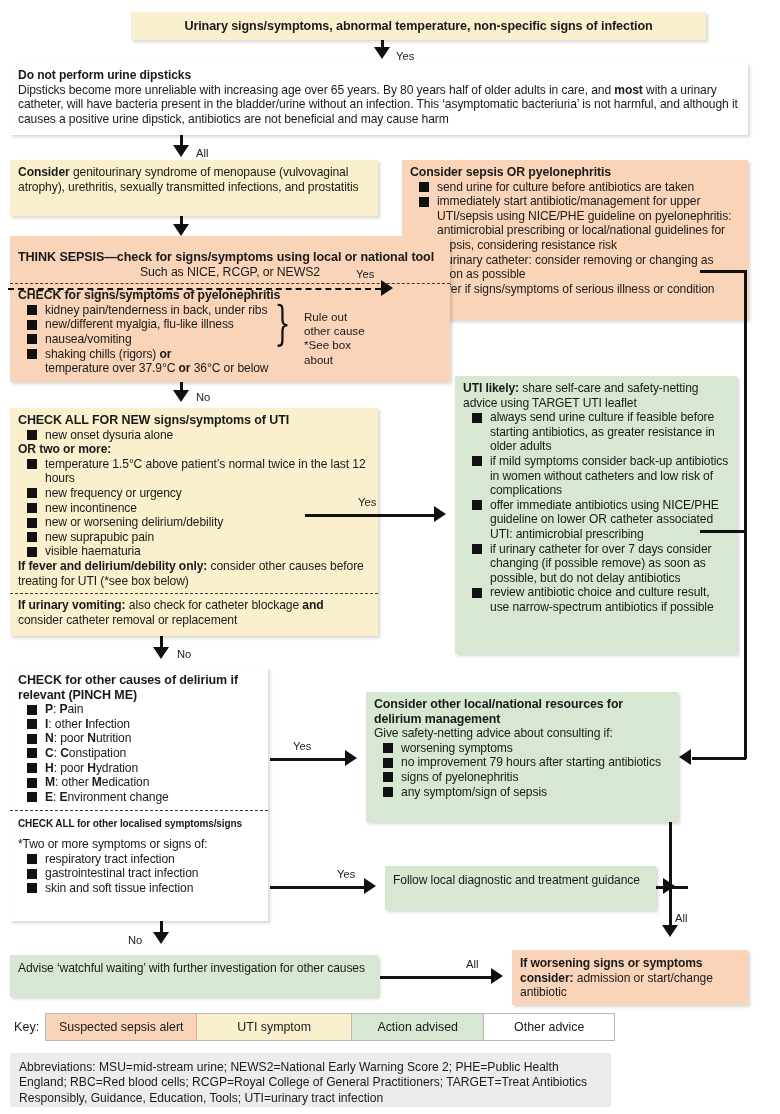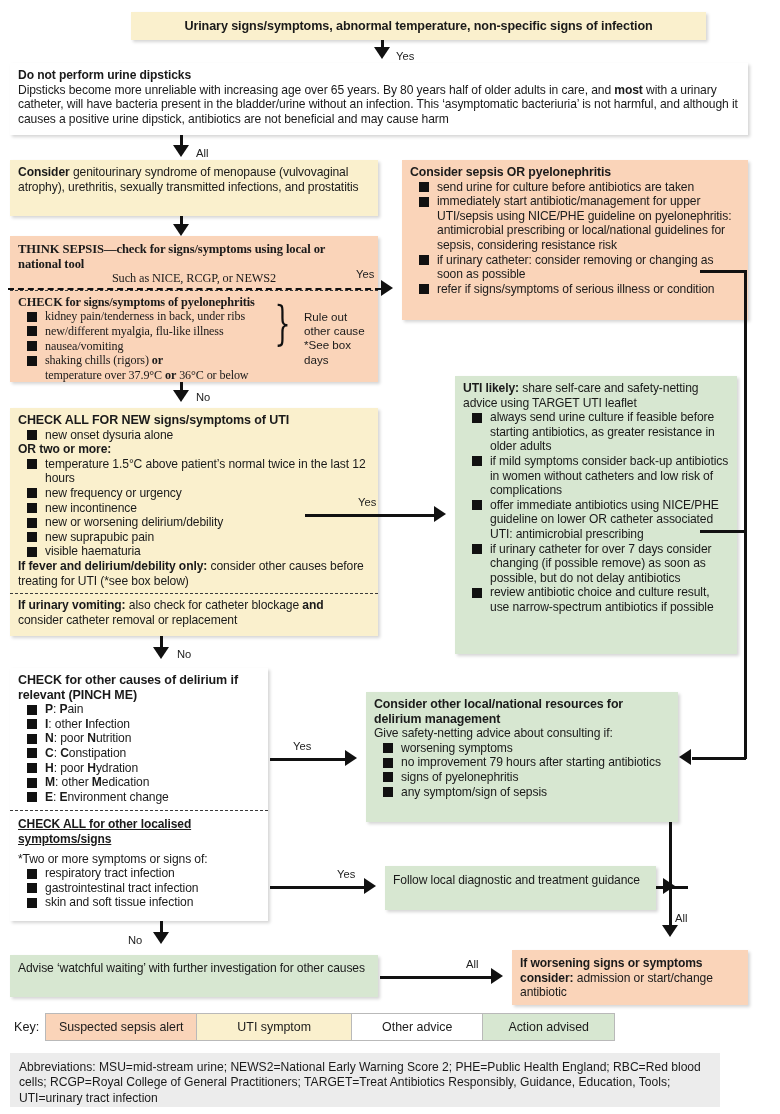--- a/index.html
+++ b/index.html
@@ -109,40 +109,40 @@
   <div class="box orange" style="left:402px;top:160px;width:346px;height:160px;">
     <span class="hdr" style="font-size:12.3px;">Consider sepsis OR pyelonephritis</span>
     <ul class="bl">
       <li>send urine for culture before antibiotics are taken</li>
       <li>immediately start antibiotic/management for upper UTI/sepsis using NICE/PHE guideline on pyelonephritis: antimicrobial prescribing or local/national guidelines for sepsis, considering resistance risk</li>
       <li>if urinary catheter: consider removing or changing as soon as possible</li>
       <li>refer if signs/symptoms of serious illness or condition</li>
     </ul>
   </div>
 
-  <div class="box orange" style="left:10px;top:236px;width:368px;height:146px;padding-top:6px;font-family:Liberation Serif, serif;">
+  <div class="box orange" style="left:10px;top:236px;width:440px;height:146px;padding-top:14px;">
     <span class="hdr" style="font-size:12.6px;">THINK SEPSIS—check for signs/symptoms using local or national tool</span>
     <span class="ctr" style="font-size:12.3px;">Such as NICE, RCGP, or NEWS2</span>
     <div class="dashed-sep"></div>
     <span class="hdr" style="font-size:12.3px;">CHECK for signs/symptoms of pyelonephritis</span>
     <ul class="bl">
       <li>kidney pain/tenderness in back, under ribs</li>
       <li>new/different myalgia, flu-like illness</li>
       <li>nausea/vomiting</li>
       <li><span>shaking chills (rigors) </span><b>or</b></li>
       <li class="nb"><span>temperature over 37.9°C </span><b>or</b><span> 36°C or below</span></li>
     </ul>
   </div>
 
   <div class="brace" style="left:268px;top:300px;">}</div>
   <div class="bracetxt" style="left:304px;top:310px;">
     <div>Rule out</div>
     <div>other cause</div>
     <div>*See box</div>
-    <div>days</div>
+    <div>about</div>
   </div>
 
   <div class="dhline" style="left:8px;top:288px;width:373px;"></div>
   <div class="aright" style="left:381px;top:280px;"></div>
   <div class="lbl" style="left:356px;top:268px;">Yes</div>
 
   <div class="vline" style="left:180px;top:382px;height:12px;"></div>
   <div class="adown" style="left:173px;top:390px;"></div>
   <div class="lbl" style="left:196px;top:391px;">No</div>
 
@@ -189,21 +189,21 @@
     <ul class="bl">
       <li><b>P</b><span>: </span><b>P</b><span>ain</span></li>
       <li><b>I</b><span>: other </span><b>I</b><span>nfection</span></li>
       <li><b>N</b><span>: poor </span><b>N</b><span>utrition</span></li>
       <li><b>C</b><span>: </span><b>C</b><span>onstipation</span></li>
       <li><b>H</b><span>: poor </span><b>H</b><span>ydration</span></li>
       <li><b>M</b><span>: other </span><b>M</b><span>edication</span></li>
       <li><b>E</b><span>: </span><b>E</b><span>nvironment change</span></li>
     </ul>
     <div class="dashed-sep" style="margin-top:6px;margin-bottom:6px;"></div>
-    <span class="hdr" style="font-size:12px;text-decoration:underline;">CHECK ALL for other localised symptoms/signs</span>
+    <span class="hdr" style="font-size:10px;">CHECK ALL for other localised symptoms/signs</span>
     <div style="height:5px;"></div>
     <span>*Two or more symptoms or signs of:</span>
     <ul class="bl">
       <li>respiratory tract infection</li>
       <li>gastrointestinal tract infection</li>
       <li>skin and soft tissue infection</li>
     </ul>
   </div>
 
   <div class="box green" style="left:366px;top:692px;width:312px;height:130px;">
@@ -258,19 +258,19 @@
 
   <div class="vline" style="left:744px;top:270px;height:489px;"></div>
 
   <div class="hline" style="left:692px;top:757px;width:54px;"></div>
   <div class="aleft" style="left:679px;top:749px;"></div>
 
   <div class="keyrow" style="left:14px;top:1013px;">
     <span class="keylabel">Key:</span>
     <div class="keycell" style="background:#fad4b9;width:152px;">Suspected sepsis alert</div>
     <div class="keycell" style="background:#faf0cd;width:156px;">UTI symptom</div>
+    <div class="keycell" style="background:#d7e7d1;width:133px;">Action advised</div>
     <div class="keycell" style="background:#ffffff;width:132px;">Other advice</div>
-    <div class="keycell" style="background:#d7e7d1;width:133px;">Action advised</div>
-  </div>
-
-  <div class="abbr" style="left:10px;top:1053px;width:710px;height:54px;">Abbreviations: MSU=mid-stream urine; NEWS2=National Early Warning Score 2; PHE=Public Health England; RBC=Red blood cells; RCGP=Royal College of General Practitioners; TARGET=Treat Antibiotics Responsibly, Guidance, Education, Tools; UTI=urinary tract infection</div>
+  </div>
+
+  <div class="abbr" style="left:10px;top:1053px;width:601px;height:54px;">Abbreviations: MSU=mid-stream urine; NEWS2=National Early Warning Score 2; PHE=Public Health England; RBC=Red blood cells; RCGP=Royal College of General Practitioners; TARGET=Treat Antibiotics Responsibly, Guidance, Education, Tools; UTI=urinary tract infection</div>
 
 </div>
 
 </body></html>

